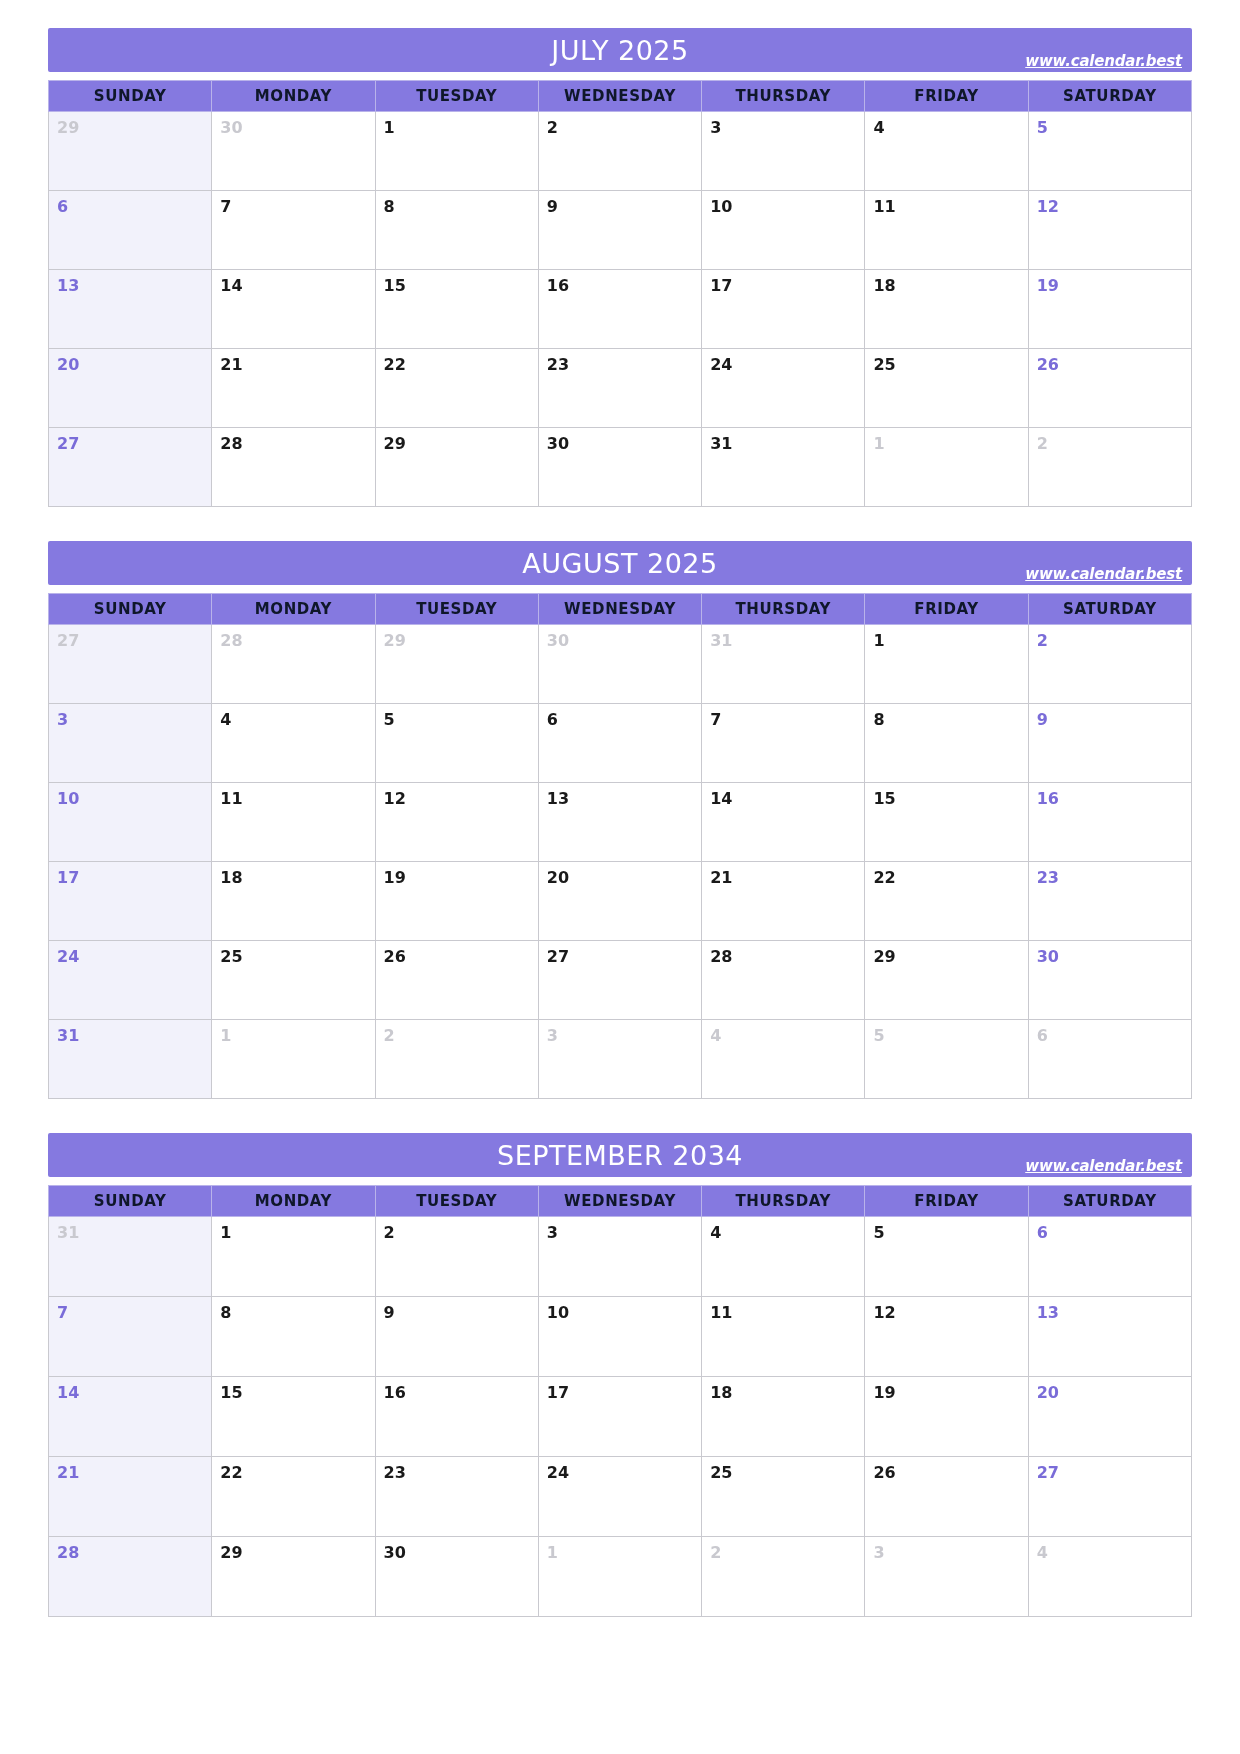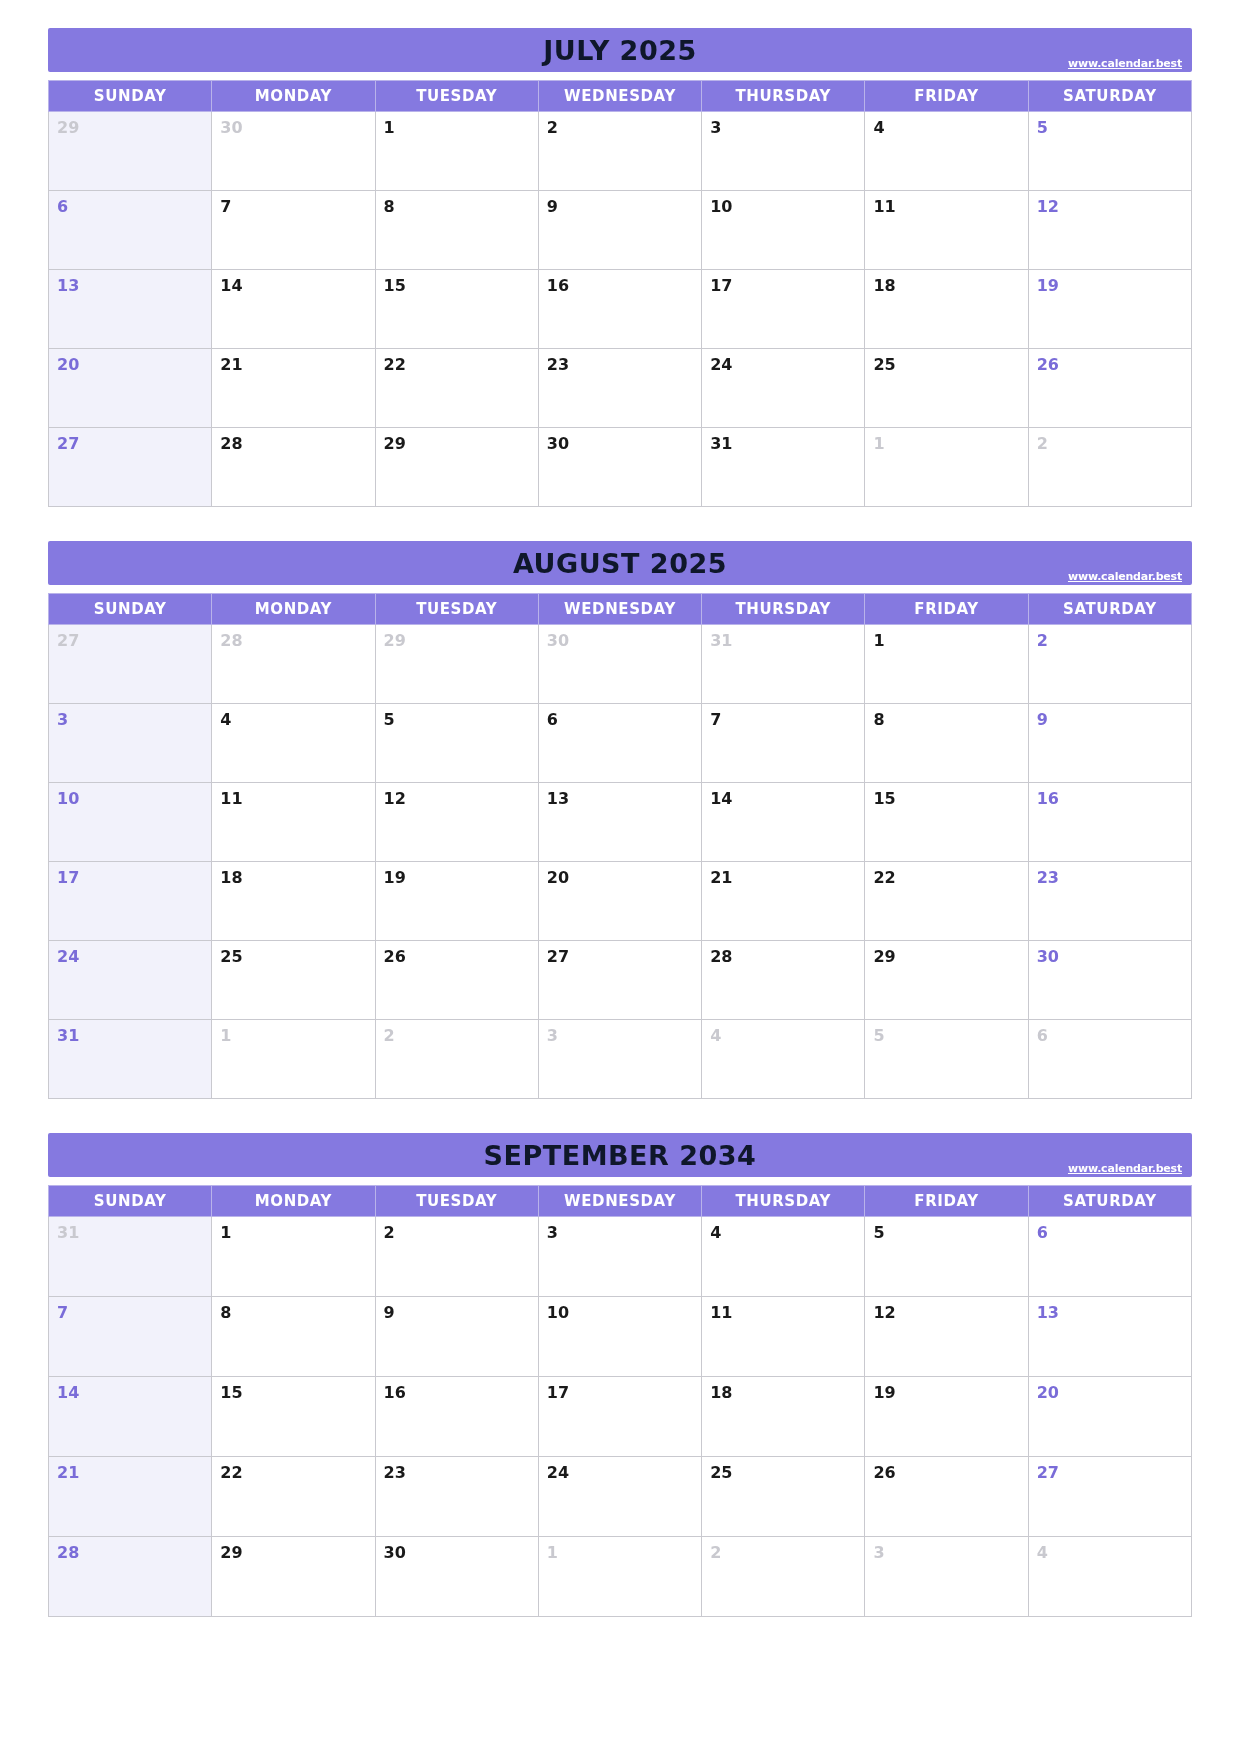--- a/index.html
+++ b/index.html
@@ -29,44 +29,45 @@
   .month-header {
     background: #8579e0;
     height: 44px;
     display: flex;
     align-items: center;
     justify-content: center;
     position: relative;
     border-radius: 2px;
   }
   .month-title {
-    color: #0f172a;
+    color: #ffffff;
     font-size: 27px;
-    font-weight: bold;
+    font-weight: normal;
     letter-spacing: 0.5px;
   }
   .site-url {
     position: absolute;
     right: 10px;
     bottom: 2px;
     color: #ffffff;
-    font-size: 11px;
+    font-size: 15px;
     font-weight: bold;
     text-decoration: underline;
     letter-spacing: -0.2px;
+    font-style: italic;
   }
   table.cal {
     border-collapse: collapse;
     width: 100%;
     table-layout: fixed;
     margin-top: 8px;
   }
   table.cal th {
     background: #8579e0;
-    color: #ffffff;
+    color: #0f172a;
     font-size: 15px;
     font-weight: bold;
     letter-spacing: 0.6px;
     height: 30px;
     border: 1px solid #b9b3ea;
     text-align: center;
     padding: 0;
   }
   table.cal td {
     border: 1px solid #c9c9cf;

